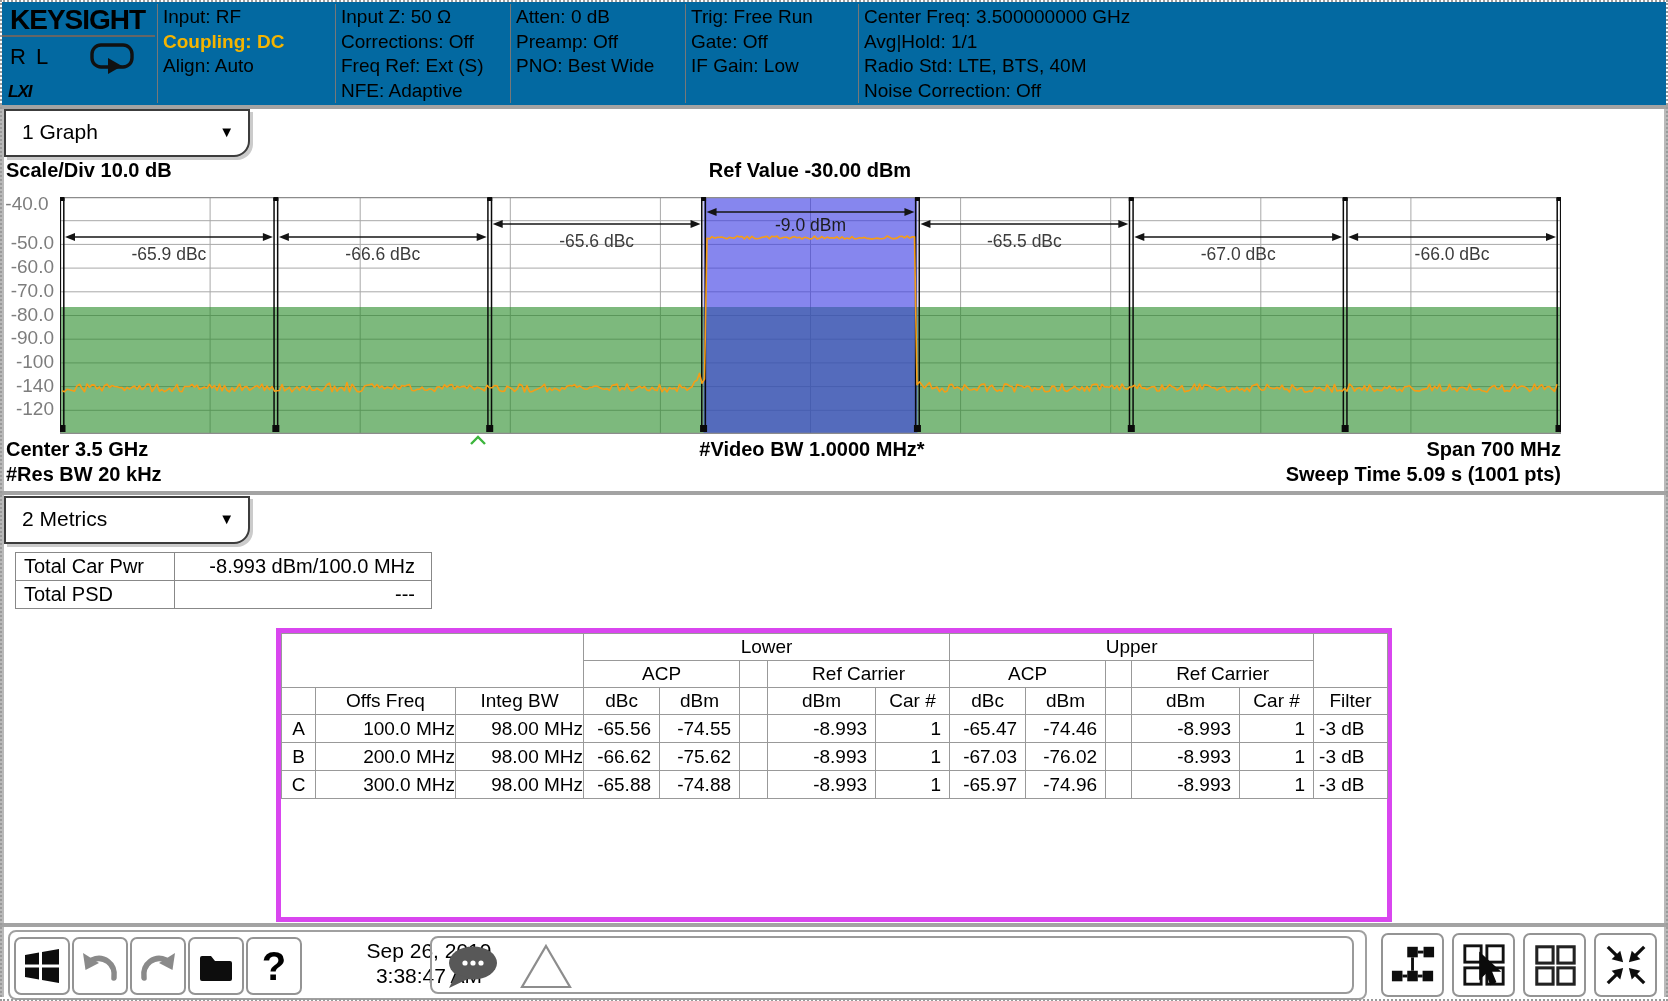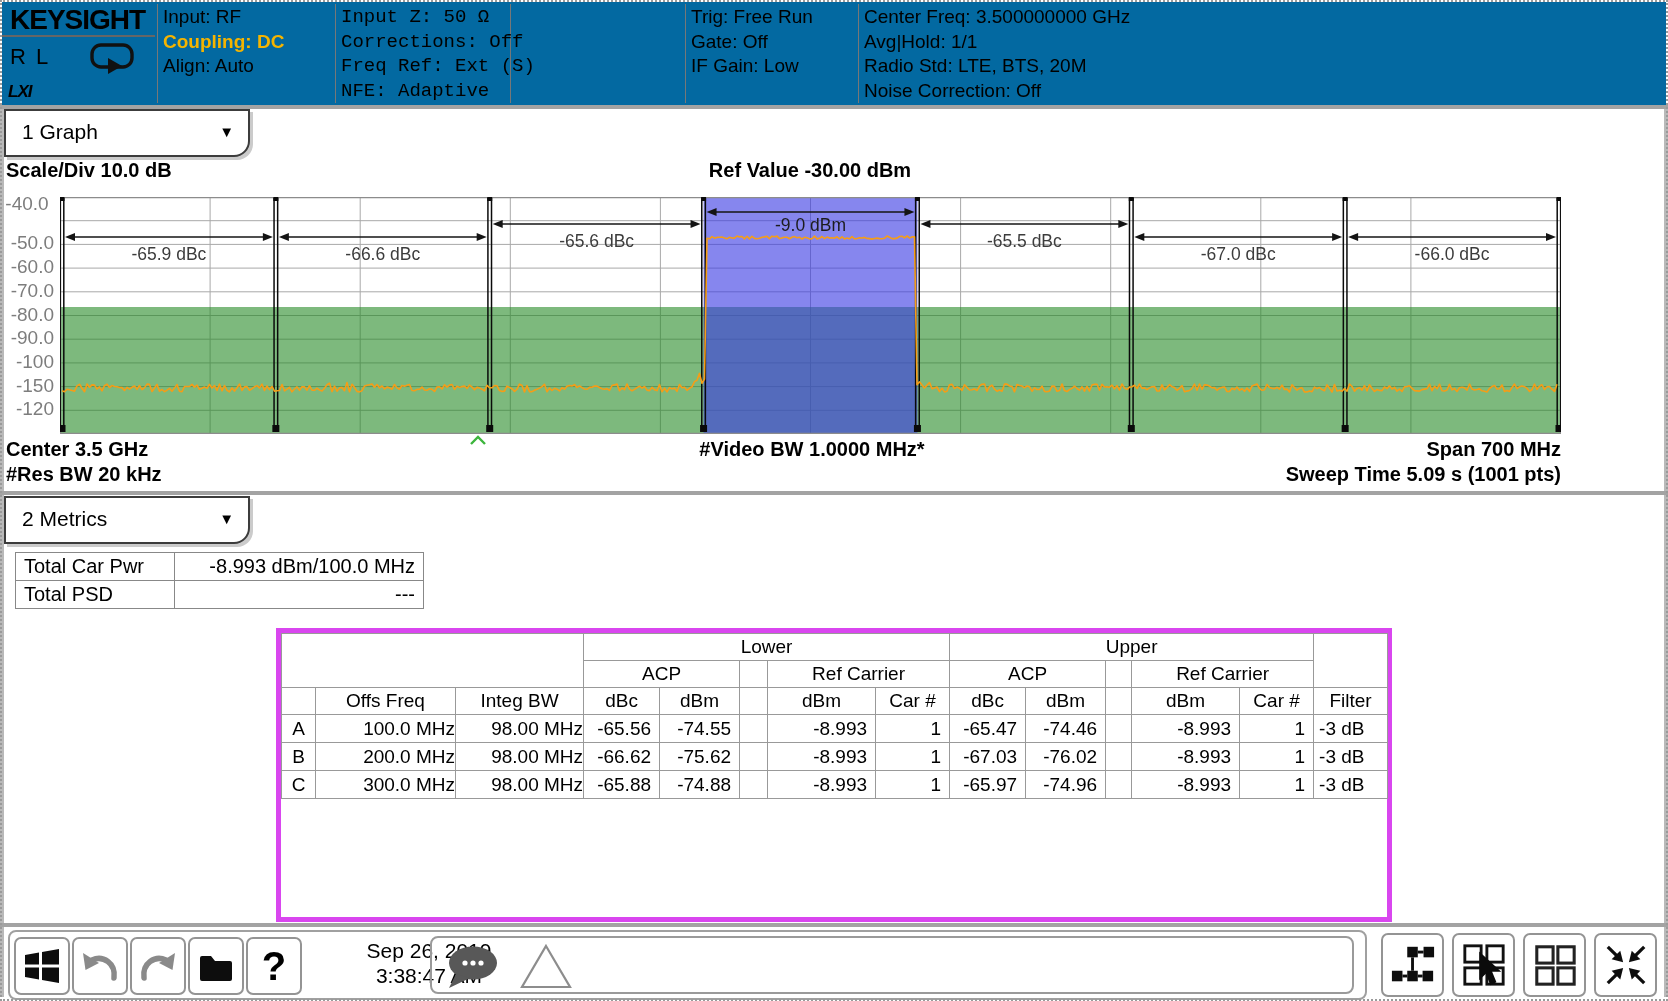--- a/index.html
+++ b/index.html
@@ -23,21 +23,21 @@
        border-radius:0 0 16px 0;box-shadow:3px 3px 0 rgba(160,160,160,.55);z-index:5;}
   .tab .tlabel{position:absolute;left:16px;top:9px;font-size:21px;}
   .tab .tcaret{position:absolute;right:14px;top:12px;font-size:15px;}
   .bold20{font-size:20px;font-weight:bold;white-space:nowrap;}
   .ctr{text-align:center;} .rgt{text-align:right;}
   .ytick{position:absolute;left:0;width:54px;text-align:right;font-size:19px;color:#7d7d7d;line-height:22px;}
   
   table{border-collapse:collapse;}
   .sumtab td{border:1px solid #888;height:27px;font-size:20px;padding:0;}
   .sumtab .sl{width:150px;padding-left:8px;}
-  .sumtab .sv{width:240px;text-align:right;padding-right:8px;}
+  .sumtab .sv{width:240px;text-align:right;padding-right:16px;}
   .acpbox{position:absolute;left:276px;top:628px;width:1106px;height:284px;border:5px solid #d946ef;background:#fff;}
   .acptab{table-layout:fixed;width:1106px;font-size:19px;}
   .acptab td{border:1px solid #999;height:26px;padding:0 2px;text-align:center;overflow:hidden;white-space:nowrap;}
   .acptab tr.dr td{height:27px;}
   .acptab td.blank{border:1px solid #999;}
   .acptab td.num{text-align:right;padding-right:8px;}
   .acptab td.fq{text-align:right;padding-right:0;}
   .acptab td.flt{text-align:left;padding-left:5px;}
   
   .tbtn{position:absolute;background:#fff;border:2px solid #949494;border-radius:7px;
@@ -68,35 +68,40 @@
   <div class="vsep" style="left:333px;"></div>
   <div class="vsep" style="left:508px;"></div>
   <div class="vsep" style="left:683px;"></div>
   <div class="vsep" style="left:856px;"></div>
 
   <div class="abs" style="left:161px;top:3px;">
     <div class="hline">Input: RF</div>
     <div class="hline amber">Coupling: DC</div>
     <div class="hline">Align: Auto</div>
   </div>
-  <div class="abs" style="left:339px;top:3px;font-family:Liberation Mono, monospace;">
+  <div class="abs" style="left:339px;top:3px;">
     <div class="hline">Input Z: 50 Ω</div>
     <div class="hline">Corrections: Off</div>
     <div class="hline">Freq Ref: Ext (S)</div>
     <div class="hline">NFE: Adaptive</div>
   </div>
+  <div class="abs" style="left:514px;top:3px;">
+    <div class="hline">Atten: 0 dB</div>
+    <div class="hline">Preamp: Off</div>
+    <div class="hline">PNO: Best Wide</div>
+  </div>
   <div class="abs" style="left:689px;top:3px;">
     <div class="hline">Trig: Free Run</div>
     <div class="hline">Gate: Off</div>
     <div class="hline">IF Gain: Low</div>
   </div>
   <div class="abs" style="left:862px;top:3px;">
     <div class="hline">Center Freq: 3.500000000 GHz</div>
     <div class="hline">Avg|Hold: 1/1</div>
-    <div class="hline">Radio Std: LTE, BTS, 20M</div>
+    <div class="hline">Radio Std: LTE, BTS, 40M</div>
     <div class="hline">Noise Correction: Off</div>
   </div>
 </div>
 
 <div class="sepband" style="top:105px;"></div>
 
 <div>
   <div class="tab" style="top:109px;">
     <span class="tlabel">1 Graph</span>
     <span class="tcaret">▼</span>
@@ -105,21 +110,21 @@
   <div class="abs bold20 ctr" style="left:610px;top:159px;width:400px;">Ref Value -30.00 dBm</div>
 
   <div id="yticks">
       <div class="ytick" style="top: 193px; text-align: center;">-40.0</div>
       <div class="ytick" style="top: 232.4px;">-50.0</div>
       <div class="ytick" style="top: 256.1px;">-60.0</div>
       <div class="ytick" style="top: 279.8px;">-70.0</div>
       <div class="ytick" style="top: 303.5px;">-80.0</div>
       <div class="ytick" style="top: 327.2px;">-90.0</div>
       <div class="ytick" style="top: 350.9px;">-100</div>
-      <div class="ytick" style="top: 374.6px;">-150</div>
+      <div class="ytick" style="top: 374.6px;">-140</div>
       <div class="ytick" style="top: 398.3px;">-120</div>
     </div>
 
   <svg id="plot" class="abs" style="left:60px;top:197px;" width="1501" height="237" viewBox="0 0 1501 237">
       <line x1="150.1" y1="0" x2="150.1" y2="237" stroke="#a8a8a8" stroke-width="1"></line>
       <line x1="300.2" y1="0" x2="300.2" y2="237" stroke="#a8a8a8" stroke-width="1"></line>
       <line x1="450.29999999999995" y1="0" x2="450.29999999999995" y2="237" stroke="#a8a8a8" stroke-width="1"></line>
       <line x1="600.4" y1="0" x2="600.4" y2="237" stroke="#a8a8a8" stroke-width="1"></line>
       <line x1="750.5" y1="0" x2="750.5" y2="237" stroke="#a8a8a8" stroke-width="1"></line>
       <line x1="900.5999999999999" y1="0" x2="900.5999999999999" y2="237" stroke="#a8a8a8" stroke-width="1"></line>

